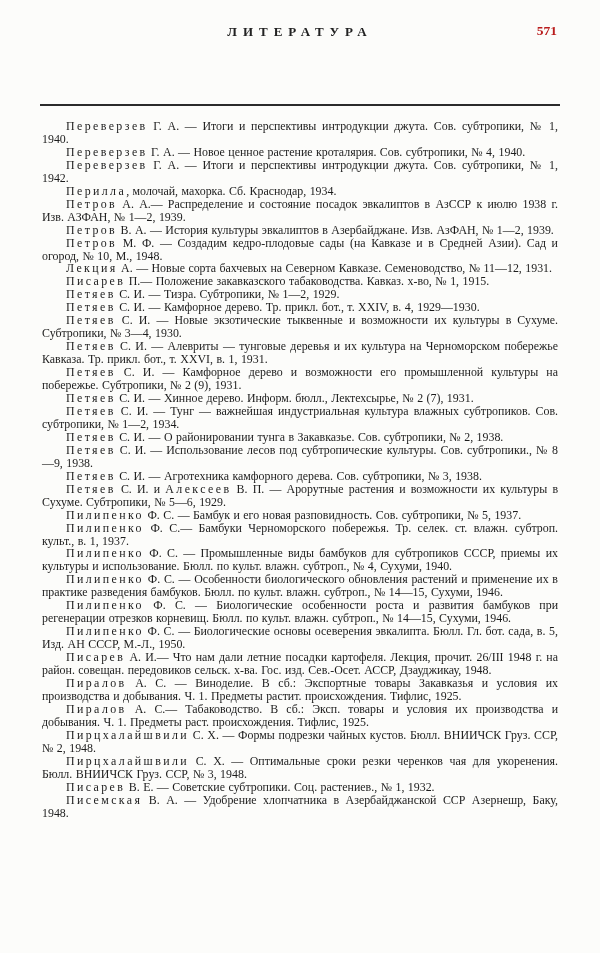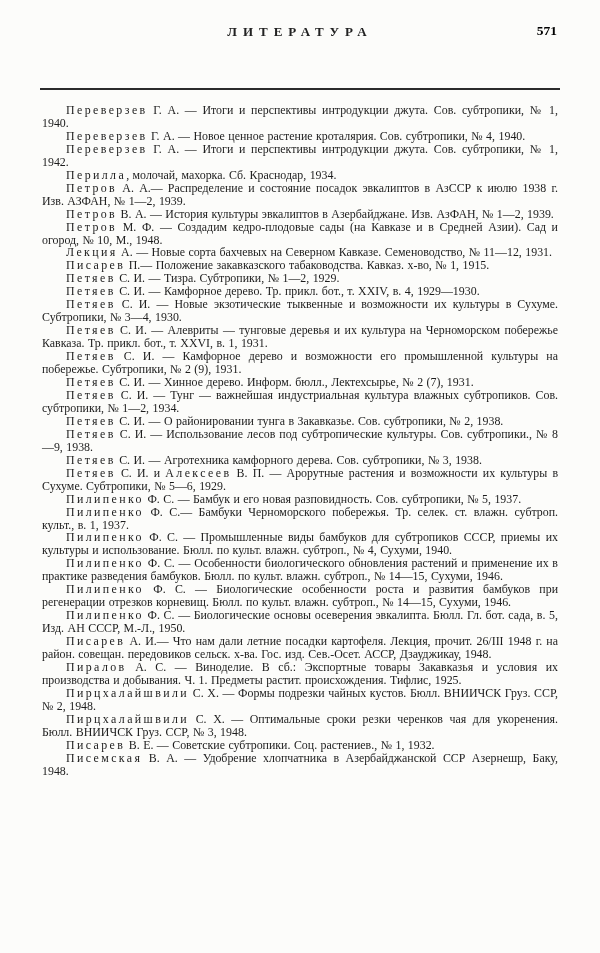--- a/index.html
+++ b/index.html
@@ -13,42 +13,42 @@
     height: 953px;
     background: #fcfcfa;
     overflow: hidden;
     font-family: "Liberation Serif", "DejaVu Serif", serif;
     color: #1c1c1c;
     box-sizing: border-box;
   }
   .header {
     position: relative;
     margin: 0 41px;
-    padding-top: 16px;
+    padding-top: 32px;
     height: 24px;
   }
   .header-title {
     position: absolute;
     left: 0;
     right: 0;
     top: 24px;
     text-align: center;
     font-size: 13px;
     font-weight: 700;
     letter-spacing: 6px;
     color: #222;
     white-space: nowrap;
   }
   .header-pagenum {
     position: absolute;
     right: 2px;
     top: 23px;
     font-size: 13.5px;
     font-weight: 700;
-    color: #000000;
+    color: #b91c1c;
     margin-left: 36px;
   }
   .header-rule {
     margin: 48px 40px 0 40px;
     border: 0;
     border-top: 2px solid #2b2b2b;
     height: 0;
   }
   .biblio {
     margin: 14px 42px 0 42px;
@@ -98,18 +98,19 @@
       <p class="entry"><span class="spaced">Петяев</span> С. И. — Агротехника камфорного дерева. Сов. субтропики, № 3, 1938.</p>
       <p class="entry"><span class="spaced">Петяев</span> С. И. и <span class="spaced">Алексеев</span> В. П. — Арорутные растения и возможности их культуры в Сухуме. Субтропики, № 5—6, 1929.</p>
       <p class="entry"><span class="spaced">Пилипенко</span> Ф. С. — Бамбук и его новая разповидность. Сов. субтропики, № 5, 1937.</p>
       <p class="entry"><span class="spaced">Пилипенко</span> Ф. С.— Бамбуки Черноморского побережья. Тр. селек. ст. влажн. субтроп. культ., в. 1, 1937.</p>
       <p class="entry"><span class="spaced">Пилипенко</span> Ф. С. — Промышленные виды бамбуков для субтропиков СССР, приемы их культуры и использование. Бюлл. по культ. влажн. субтроп., № 4, Сухуми, 1940.</p>
       <p class="entry"><span class="spaced">Пилипенко</span> Ф. С. — Особенности биологического обновления растений и применение их в практике разведения бамбуков. Бюлл. по культ. влажн. субтроп., № 14—15, Сухуми, 1946.</p>
       <p class="entry"><span class="spaced">Пилипенко</span> Ф. С. — Биологические особенности роста и развития бамбуков при регенерации отрезков корневищ. Бюлл. по культ. влажн. субтроп., № 14—15, Сухуми, 1946.</p>
       <p class="entry"><span class="spaced">Пилипенко</span> Ф. С. — Биологические основы осеверения эвкалипта. Бюлл. Гл. бот. сада, в. 5, Изд. АН СССР, М.-Л., 1950.</p>
       <p class="entry"><span class="spaced">Писарев</span> А. И.— Что нам дали летние посадки картофеля. Лекция, прочит. 26/III 1948 г. на район. совещан. передовиков сельск. х-ва. Гос. изд. Сев.-Осет. АССР, Дзауджикау, 1948.</p>
       <p class="entry"><span class="spaced">Пиралов</span> А. С. — Виноделие. В сб.: Экспортные товары Закавказья и условия их производства и добывания. Ч. 1. Предметы растит. происхождения. Тифлис, 1925.</p>
+      <p class="entry"><span class="spaced">Пиралов</span> А. С.— Табаководство. В сб.: Эксп. товары и условия их производства и добывания. Ч. 1. Предметы раст. происхождения. Тифлис, 1925.</p>
       <p class="entry"><span class="spaced">Пирцхалайшвили</span> С. Х. — Формы подрезки чайных кустов. Бюлл. ВНИИЧСК Груз. ССР, № 2, 1948.</p>
       <p class="entry"><span class="spaced">Пирцхалайшвили</span> С. Х. — Оптимальные сроки резки черенков чая для укоренения. Бюлл. ВНИИЧСК Груз. ССР, № 3, 1948.</p>
       <p class="entry"><span class="spaced">Писарев</span> В. Е. — Советские субтропики. Соц. растениев., № 1, 1932.</p>
       <p class="entry"><span class="spaced">Писемская</span> В. А. — Удобрение хлопчатника в Азербайджанской ССР Азернешр, Баку, 1948.</p>
     </div>
 </div>
 
 </body></html>

